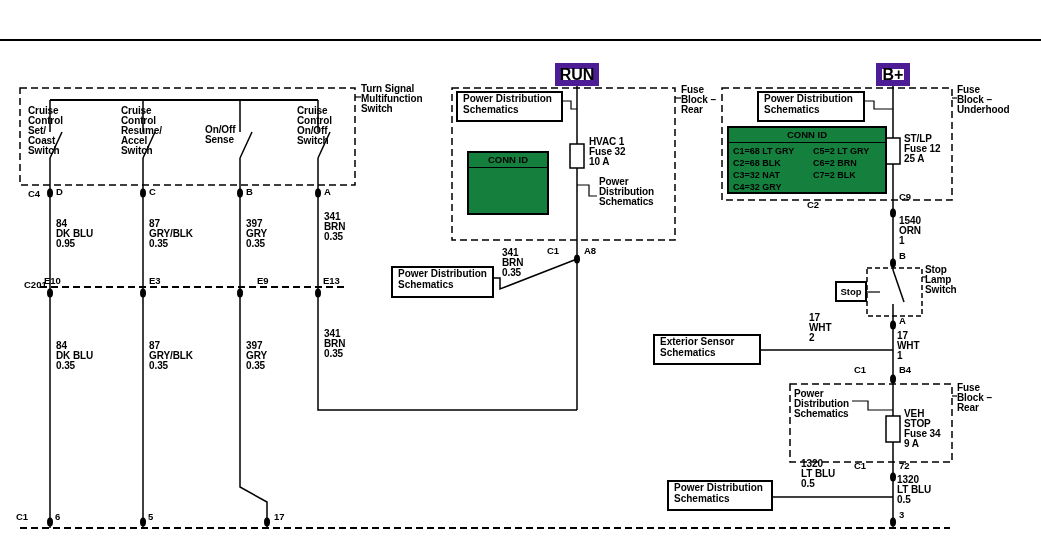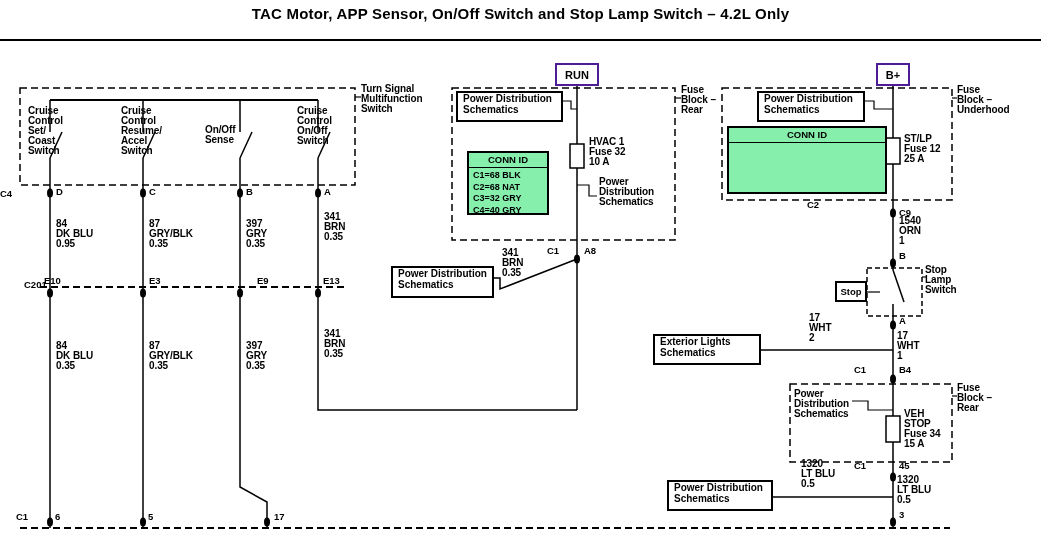--- a/index.html
+++ b/index.html
@@ -7,25 +7,25 @@
   body { font-family:"Liberation Sans", sans-serif; color:#000; }
   #diagram { position:relative; width:1041px; height:542px; background:#fff; overflow:hidden; }
   #wires   { position:absolute; top:0; left:0; }
   .title   { position:absolute; top:5px; left:0; width:100%; text-align:center;
              font-size:15px; font-weight:bold; letter-spacing:0.2px; }
   .lbl { position:absolute; font-size:10px; font-weight:bold; line-height:10px;
          white-space:pre-line; letter-spacing:-0.1px; }
   .pin { position:absolute; font-size:9.5px; font-weight:bold; line-height:10px; white-space:nowrap; }
   .box { position:absolute; border:2px solid #000; background:#fff; font-size:10px;
          font-weight:bold; line-height:10.5px; padding:1px 5px; white-space:pre-line; }
-  .pwr { position:absolute; border:2px solid #4c1d95; background:#fff; font-size:11px;
+  .pwr { position:absolute; border:6px solid #4c1d95; background:#fff; font-size:16px;
          font-weight:bold; display:flex; align-items:center; justify-content:center; }
   .smallbox { position:absolute; border:2px solid #000; background:#fff; font-size:9.5px;
          font-weight:bold; display:flex; align-items:center; justify-content:center; }
-  .connid { position:absolute; border:2px solid #000; background:#86efac; }
+  .connid { position:absolute; border:2px solid #000; background:#15803d; }
   .connid-header { text-align:center; font-size:9.5px; font-weight:bold;
          border-bottom:1.5px solid #000; padding:1px 0 2px 0; }
   .connid-rows { padding:2px 0 0 4px; font-size:9px; font-weight:bold; line-height:11.5px; }
   .connid-body { display:flex; padding:2px 0 0 4px; font-size:9px; font-weight:bold; line-height:12px; }
   .connid-col1 { width:80px; }
 </style>
 </head>
 <body>
 
 <div id="diagram">
@@ -101,21 +101,20 @@
       <ellipse cx="577" cy="259" rx="3" ry="4.5"></ellipse>
       <ellipse cx="893" cy="213" rx="3" ry="4.5"></ellipse>
         <ellipse cx="893" cy="263" rx="3" ry="4.5"></ellipse>
       <ellipse cx="893" cy="325" rx="3" ry="4.5"></ellipse>
         <ellipse cx="893" cy="379" rx="3" ry="4.5"></ellipse>
       <ellipse cx="893" cy="477" rx="3" ry="4.5"></ellipse>
         <ellipse cx="893" cy="522" rx="3" ry="4.5"></ellipse>
     </g>
   </svg>
 
-  <div class="title">TAC Motor, APP Sensor, On/Off Switch and Stop Lamp Switch – 4.2L  Only</div>
 
   <div class="lbl" style="left:361px;top:84px">Turn Signal
 Multifunction
 Switch</div>
   <div class="lbl" style="left:28px;top:106px">Cruise
 Control
 Set/
 Coast
 Switch</div>
   <div class="lbl" style="left:121px;top:106px">Cruise
@@ -123,21 +122,21 @@
 Resume/
 Accel
 Switch</div>
   <div class="lbl" style="left:205px;top:125px">On/Off
 Sense</div>
   <div class="lbl" style="left:297px;top:106px">Cruise
 Control
 On/Off
 Switch</div>
 
-  <div class="pin" style="left:0;top:189px">C4</div>
+  <div class="pin" style="left:28px;top:189px">C4</div>
   <div class="pin" style="left:56px;top:187px">D</div>
   <div class="pin" style="left:149px;top:187px">C</div>
   <div class="pin" style="left:246px;top:187px">B</div>
   <div class="pin" style="left:324px;top:187px">A</div>
 
   <div class="lbl" style="left:56px;top:219px">84
 DK BLU
 0.95</div>
   <div class="lbl" style="left:149px;top:219px">87
 GRY/BLK
@@ -178,26 +177,20 @@
 Block –
 Rear</div>
   <div class="box" style="left:456px;top:91px;width:107px;height:31px">Power Distribution
 Schematics</div>
   <div class="lbl" style="left:589px;top:137px">HVAC 1
 Fuse 32
 10 A</div>
 
   <div class="connid" style="left:467px;top:151px;width:82px;height:64px">
     <div class="connid-header">CONN ID</div>
-    <div class="connid-rows">
-      <div>C1=68 BLK</div>
-      <div>C2=68 NAT</div>
-      <div>C3=32 GRY</div>
-      <div>C4=40 GRY</div>
-    </div>
   </div>
 
   <div class="lbl" style="left:599px;top:177px">Power
 Distribution
 Schematics</div>
   <div class="pin" style="left:547px;top:246px">C1</div>
   <div class="pin" style="left:584px;top:246px">A8</div>
   <div class="box" style="left:391px;top:266px;width:103px;height:32px">Power Distribution
 Schematics</div>
   <div class="lbl" style="left:502px;top:248px">341
@@ -206,63 +199,76 @@
 
   <div class="pwr" style="left:876px;top:63px;width:34px;height:23px">B+</div>
   <div class="lbl" style="left:957px;top:85px">Fuse
 Block –
 Underhood</div>
   <div class="box" style="left:757px;top:91px;width:108px;height:31px">Power Distribution
 Schematics</div>
 
   <div class="connid" style="left:727px;top:126px;width:160px;height:68px">
     <div class="connid-header">CONN ID</div>
+    <div class="connid-body">
+      <div class="connid-col1">
+        <div>C1=68 LT GRY</div>
+        <div>C2=68 BLK</div>
+        <div>C3=32 NAT</div>
+        <div>C4=32 GRY</div>
+      </div>
+      <div>
+        <div>C5=2 LT GRY</div>
+        <div>C6=2 BRN</div>
+        <div>C7=2 BLK</div>
+      </div>
+    </div>
   </div>
 
   <div class="lbl" style="left:904px;top:134px">ST/LP
 Fuse 12
 25 A</div>
   <div class="pin" style="left:807px;top:200px">C2</div>
-  <div class="pin" style="left:899px;top:208px">C9</div>
+  <div class="pin" style="left:899px;top:192px">C9</div>
   <div class="lbl" style="left:899px;top:216px">1540
 ORN
 1</div>
   <div class="pin" style="left:899px;top:251px">B</div>
 
   <div class="smallbox" style="left:835px;top:281px;width:32px;height:21px">Stop</div>
   <div class="lbl" style="left:925px;top:265px">Stop
 Lamp
 Switch</div>
   <div class="pin" style="left:899px;top:316px">A</div>
 
   <div class="lbl" style="left:809px;top:313px">17
 WHT
 2</div>
-  <div class="box" style="left:653px;top:334px;width:108px;height:31px">Exterior Lights
+  <div class="box" style="left:653px;top:334px;width:108px;height:31px">Exterior Sensor
 Schematics</div>
   <div class="lbl" style="left:897px;top:331px">17
 WHT
 1</div>
 
   <div class="pin" style="left:854px;top:365px">C1</div>
   <div class="pin" style="left:899px;top:365px">B4</div>
 
   <div class="lbl" style="left:957px;top:383px">Fuse
 Block –
 Rear</div>
   <div class="lbl" style="left:794px;top:389px">Power
 Distribution
 Schematics</div>
   <div class="lbl" style="left:904px;top:409px">VEH
 STOP
 Fuse 34
-15 A</div>
+9 A</div>
 
   <div class="pin" style="left:854px;top:461px">C1</div>
-  <div class="pin" style="left:899px;top:461px">45</div>
+  <div class="pin" style="left:899px;top:461px">72</div>
 
   <div class="lbl" style="left:801px;top:459px">1320
 LT BLU
 0.5</div>
   <div class="box" style="left:667px;top:480px;width:106px;height:31px">Power Distribution
 Schematics</div>
   <div class="lbl" style="left:897px;top:475px">1320
 LT BLU
 0.5</div>
   <div class="pin" style="left:899px;top:510px">3</div>

